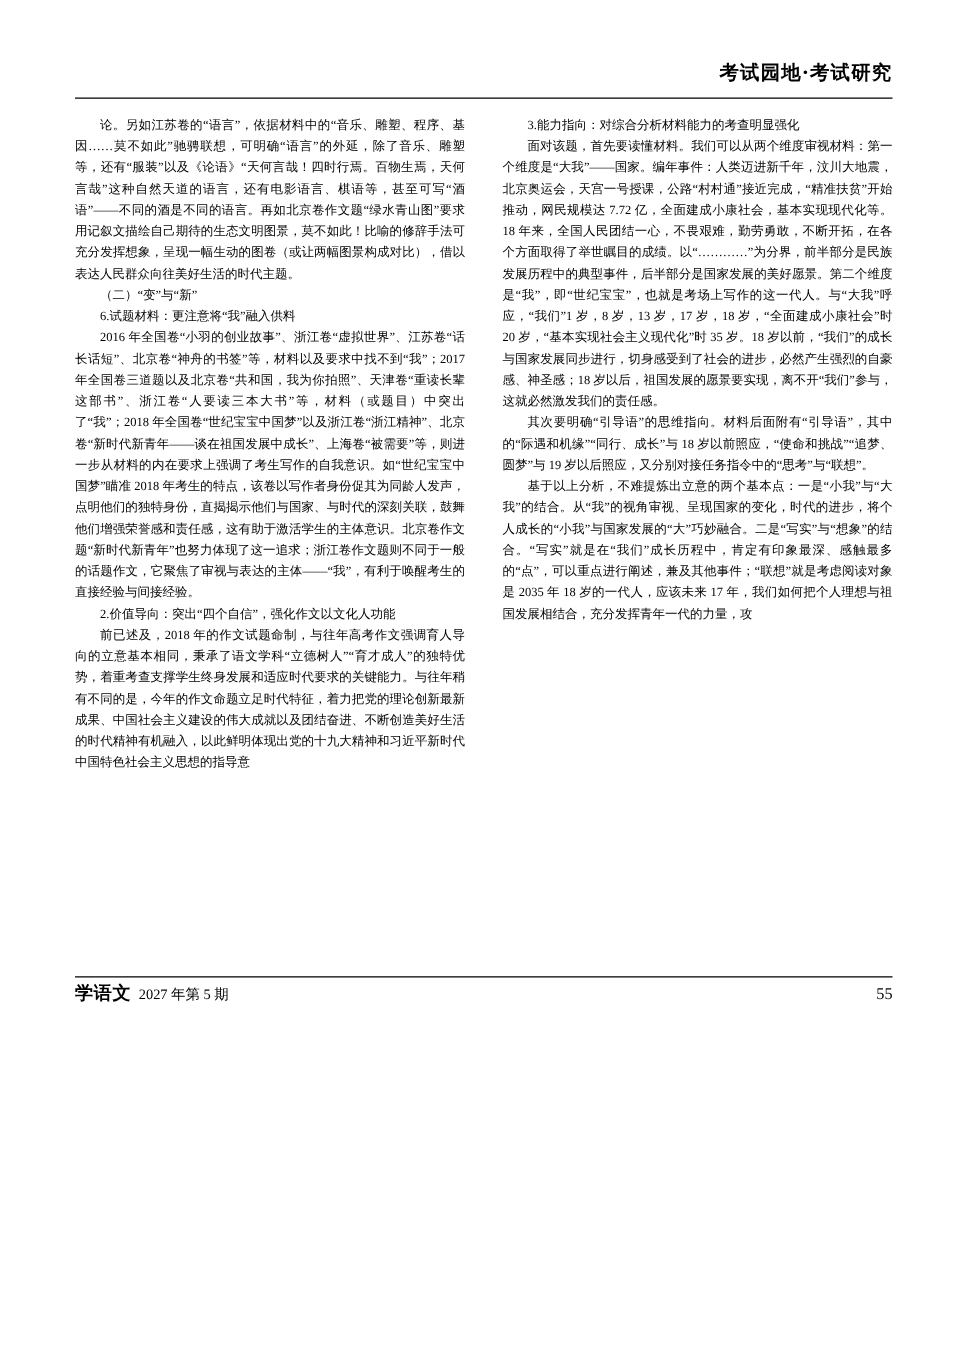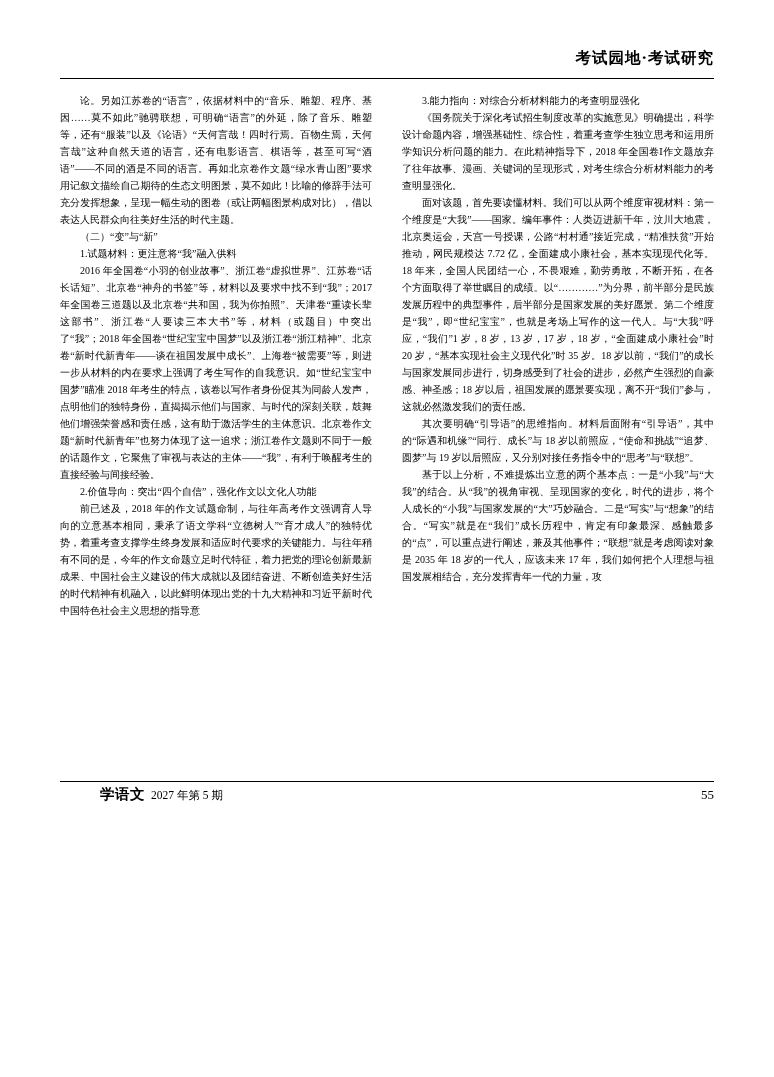--- a/index.html
+++ b/index.html
@@ -84,21 +84,20 @@
     left: 0; right: 0; top: 0;
     height: 1px;
     background: #000;
   }
   .footer-inner {
     position: absolute;
     left: 0; right: 0; top: 4px;
     display: flex;
     align-items: baseline;
     justify-content: space-between;
-    margin-left: 40px;
   }
   .footer-left {
     display: flex;
     align-items: baseline;
     gap: 6px;
   }
   .journal {
     font-family: "DejaVu Serif", serif;
     font-weight: bold;
     font-size: 14.5px;
@@ -119,29 +118,28 @@
   <div class="header">
     <div class="header-title">考试园地·考试研究</div>
   </div>
   <div class="header-rule"></div>
 
   <div class="columns">
 
     <div class="col">
       <p class="ind">论。另如江苏卷的“语言”，依据材料中的“音乐、雕塑、程序、基因……莫不如此”驰骋联想，可明确“语言”的外延，除了音乐、雕塑等，还有“服装”以及《论语》“天何言哉！四时行焉。百物生焉，天何言哉”这种自然天道的语言，还有电影语言、棋语等，甚至可写“酒语”——不同的酒是不同的语言。再如北京卷作文题“绿水青山图”要求用记叙文描绘自己期待的生态文明图景，莫不如此！比喻的修辞手法可充分发挥想象，呈现一幅生动的图卷（或让两幅图景构成对比），借以表达人民群众向往美好生活的时代主题。</p>
       <p class="ind">（二）“变”与“新”</p>
-      <p class="ind">1.试题材料：更注意将“我”融入供料</p>
+      <p class="ind">6.试题材料：更注意将“我”融入供料</p>
       <p class="ind">2016 年全国卷“小羽的创业故事”、浙江卷“虚拟世界”、江苏卷“话长话短”、北京卷“神舟的书签”等，材料以及要求中找不到“我”；2017 年全国卷三道题以及北京卷“共和国，我为你拍照”、天津卷“重读长辈这部书”、浙江卷“人要读三本大书”等，材料（或题目）中突出了“我”；2018 年全国卷“世纪宝宝中国梦”以及浙江卷“浙江精神”、北京卷“新时代新青年——谈在祖国发展中成长”、上海卷“被需要”等，则进一步从材料的内在要求上强调了考生写作的自我意识。如“世纪宝宝中国梦”瞄准 2018 年考生的特点，该卷以写作者身份促其为同龄人发声，点明他们的独特身份，直揭揭示他们与国家、与时代的深刻关联，鼓舞他们增强荣誉感和责任感，这有助于激活学生的主体意识。北京卷作文题“新时代新青年”也努力体现了这一追求；浙江卷作文题则不同于一般的话题作文，它聚焦了审视与表达的主体——“我”，有利于唤醒考生的直接经验与间接经验。</p>
       <p class="ind">2.价值导向：突出“四个自信”，强化作文以文化人功能</p>
       <p class="ind">前已述及，2018 年的作文试题命制，与往年高考作文强调育人导向的立意基本相同，秉承了语文学科“立德树人”“育才成人”的独特优势，着重考查支撑学生终身发展和适应时代要求的关键能力。与往年稍有不同的是，今年的作文命题立足时代特征，着力把党的理论创新最新成果、中国社会主义建设的伟大成就以及团结奋进、不断创造美好生活的时代精神有机融入，以此鲜明体现出党的十九大精神和习近平新时代中国特色社会主义思想的指导意</p>
     </div>
 
     <div class="col">
       <p class="ind">3.能力指向：对综合分析材料能力的考查明显强化</p>
-      <p class="ind">《国务院关于深化考试招生制度改革的实施意见》明确提出，科学设计命题内容，增强基础性、综合性，着重考查学生独立思考和运用所学知识分析问题的能力。在此精神指导下，2018 年全国卷Ⅰ作文题放弃了往年故事、漫画、关键词的呈现形式，对考生综合分析材料能力的考查明显强化。</p>
       <p class="ind">面对该题，首先要读懂材料。我们可以从两个维度审视材料：第一个维度是“大我”——国家。编年事件：人类迈进新千年，汶川大地震，北京奥运会，天宫一号授课，公路“村村通”接近完成，“精准扶贫”开始推动，网民规模达 7.72 亿，全面建成小康社会，基本实现现代化等。18 年来，全国人民团结一心，不畏艰难，勤劳勇敢，不断开拓，在各个方面取得了举世瞩目的成绩。以“…………”为分界，前半部分是民族发展历程中的典型事件，后半部分是国家发展的美好愿景。第二个维度是“我”，即“世纪宝宝”，也就是考场上写作的这一代人。与“大我”呼应，“我们”1 岁，8 岁，13 岁，17 岁，18 岁，“全面建成小康社会”时 20 岁，“基本实现社会主义现代化”时 35 岁。18 岁以前，“我们”的成长与国家发展同步进行，切身感受到了社会的进步，必然产生强烈的自豪感、神圣感；18 岁以后，祖国发展的愿景要实现，离不开“我们”参与，这就必然激发我们的责任感。</p>
       <p class="ind">其次要明确“引导语”的思维指向。材料后面附有“引导语”，其中的“际遇和机缘”“同行、成长”与 18 岁以前照应，“使命和挑战”“追梦、圆梦”与 19 岁以后照应，又分别对接任务指令中的“思考”与“联想”。</p>
       <p class="ind">基于以上分析，不难提炼出立意的两个基本点：一是“小我”与“大我”的结合。从“我”的视角审视、呈现国家的变化，时代的进步，将个人成长的“小我”与国家发展的“大”巧妙融合。二是“写实”与“想象”的结合。“写实”就是在“我们”成长历程中，肯定有印象最深、感触最多的“点”，可以重点进行阐述，兼及其他事件；“联想”就是考虑阅读对象是 2035 年 18 岁的一代人，应该未来 17 年，我们如何把个人理想与祖国发展相结合，充分发挥青年一代的力量，攻</p>
     </div>
 
   </div>
 
   <div class="footer">
     <div class="footer-rule"></div>
     <div class="footer-inner">

